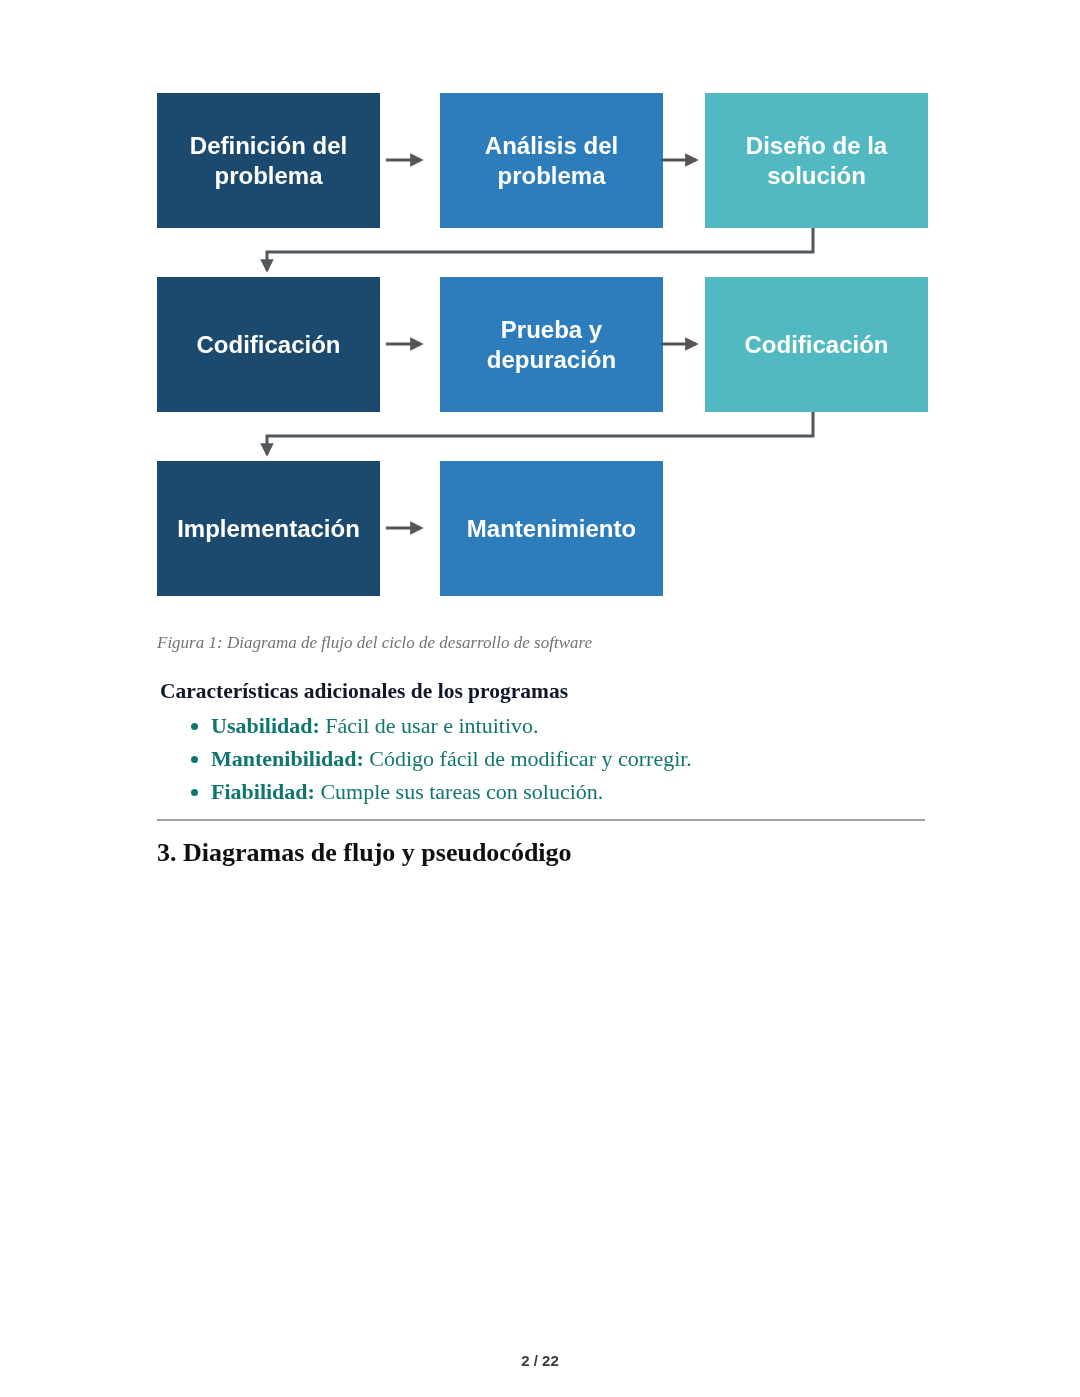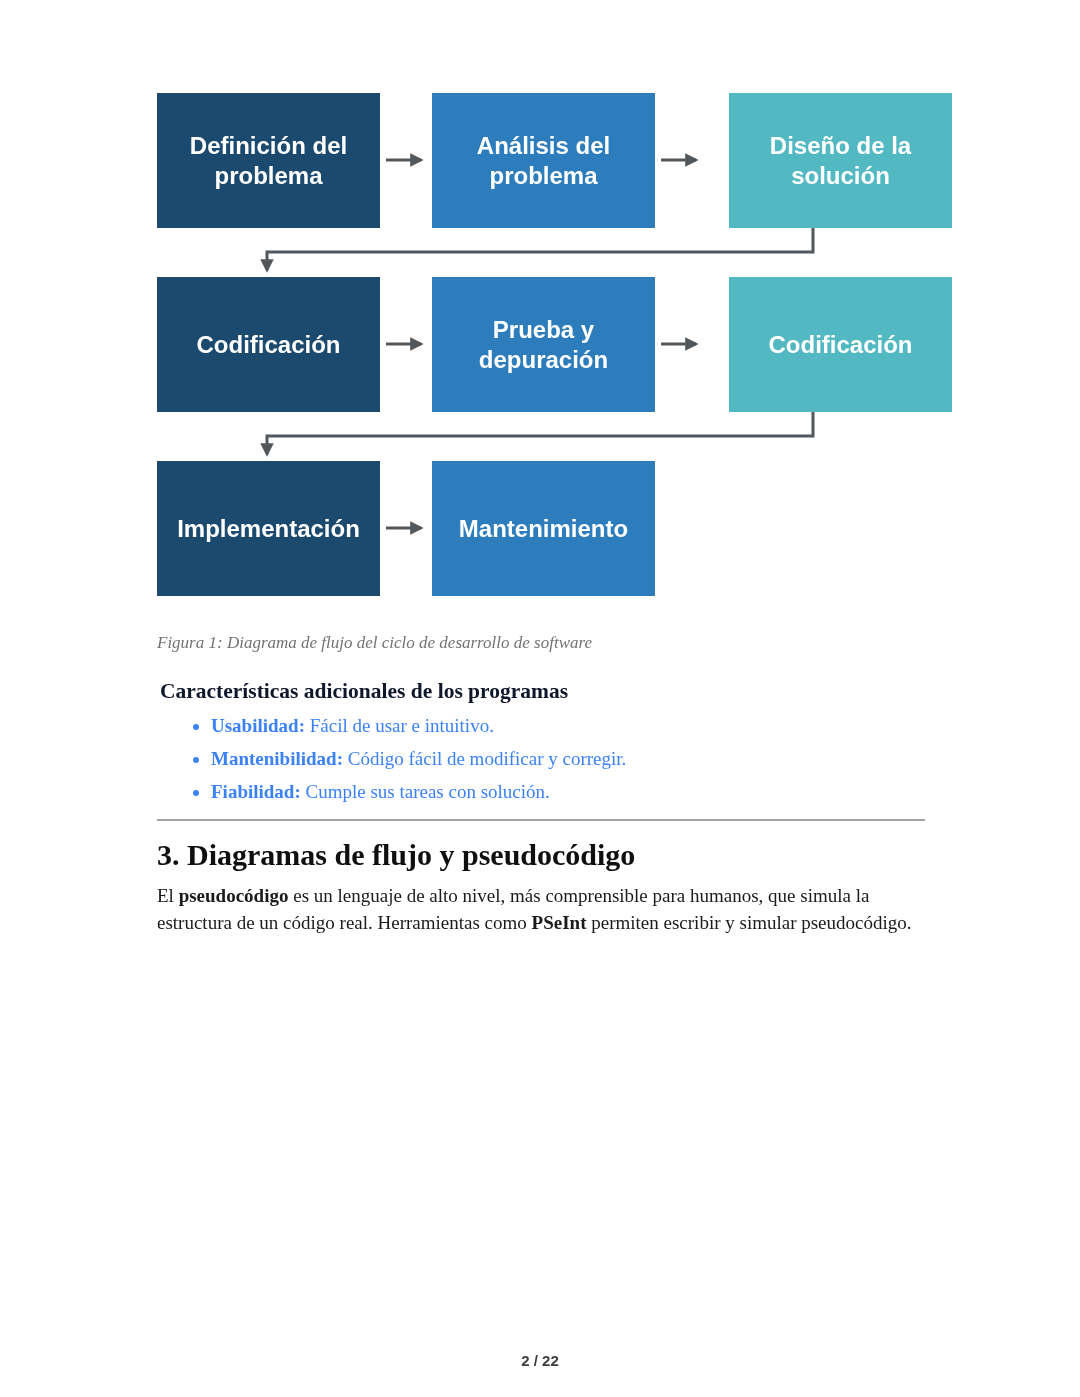--- a/index.html
+++ b/index.html
@@ -12,54 +12,54 @@
   
   .flow-box {
     position:absolute; width:223px; height:135px;
     display:flex; align-items:center; justify-content:center;
     text-align:center; color:#ffffff;
     font-family:"Liberation Sans", sans-serif;
     font-weight:bold; font-size:24px; line-height:1.22;
     padding:0 10px; box-sizing:border-box;
   }
   .box-dark   { background:var(--box-dark); }
-  .box-medium { background:var(--box-medium); }
+  .box-medium { background:var(--box-medium);margin-left:8px; }
   .box-teal   { background:var(--box-teal); }
 
   .r1 { top:93px; }  .r2 { top:277px; } .r3 { top:461px; }
-  .c1 { left:157px; } .c2 { left:432px; } .c3 { left:729px; }
+  .c1 { left:157px; } .c2 { left:432px; } .c3 { left:705px; }
 
   .flow-arrows { position:absolute; left:0; top:0; pointer-events:none; }
   .flow-arrows .conn { stroke:var(--arrow); stroke-width:3; fill:none; }
   .flow-arrows marker path { fill:var(--arrow); }
 
   
   .text-col { position:absolute; left:157px; top:633px; width:770px; color:#1b1b1b; }
 
   .caption {
     font-style:italic; font-size:17px; color:#737373; margin:0;
   }
   .sec-heading {
     font-size:21.5px; font-weight:bold; color:#0f172a;
     margin:26px 0 0 3px;
   }
   .bullet-list {
     margin:9px 0 0 0; padding-left:54px; list-style:disc;
   }
   .bullet-list li {
-    font-size:19px; line-height:25px; margin-bottom:8px; color:#3b82f6;
+    font-size:22px; line-height:25px; margin-bottom:8px; color:#0f766e;
   }
   .bullet-list li b { font-weight:bold; }
 
   .divider {
     border:none; border-top:2px solid var(--divider);
     margin:15px 0 0 0; width:768px;
   }
   .chapter-heading {
-    font-size:30px; font-weight:bold; color:#0f0f0f;
+    font-size:26px; font-weight:bold; color:#0f0f0f;
     margin:17px 0 0 0;
   }
   .body-para {
     font-size:19px; line-height:27px; margin:10px 0 0 0;
     width:770px; color:#1b1b1b;
   }
   .body-para b { font-weight:bold; }
 
   
   .page-footer {
@@ -114,18 +114,17 @@
     <ul class="bullet-list">
       <li><b>Usabilidad:</b><span> Fácil de usar e intuitivo.</span></li>
       <li><b>Mantenibilidad:</b><span> Código fácil de modificar y corregir.</span></li>
       <li><b>Fiabilidad:</b><span> Cumple sus tareas con solución.</span></li>
     </ul>
 
     <hr class="divider">
 
     <h2 class="chapter-heading">3. Diagramas de flujo y pseudocódigo</h2>
 
-    <p class="body-para"><span>El </span><b>pseudocódigo</b><span> es un lenguaje de alto nivel, más comprensible para humanos, que simula la estructura de un código real. Herramientas como </span><b>PSeInt</b><span> permiten escribir y simular pseudocódigo.</span></p>
   </div>
 
   <div class="page-footer">2 / 22</div>
 
 </div>
 
 </body></html>

